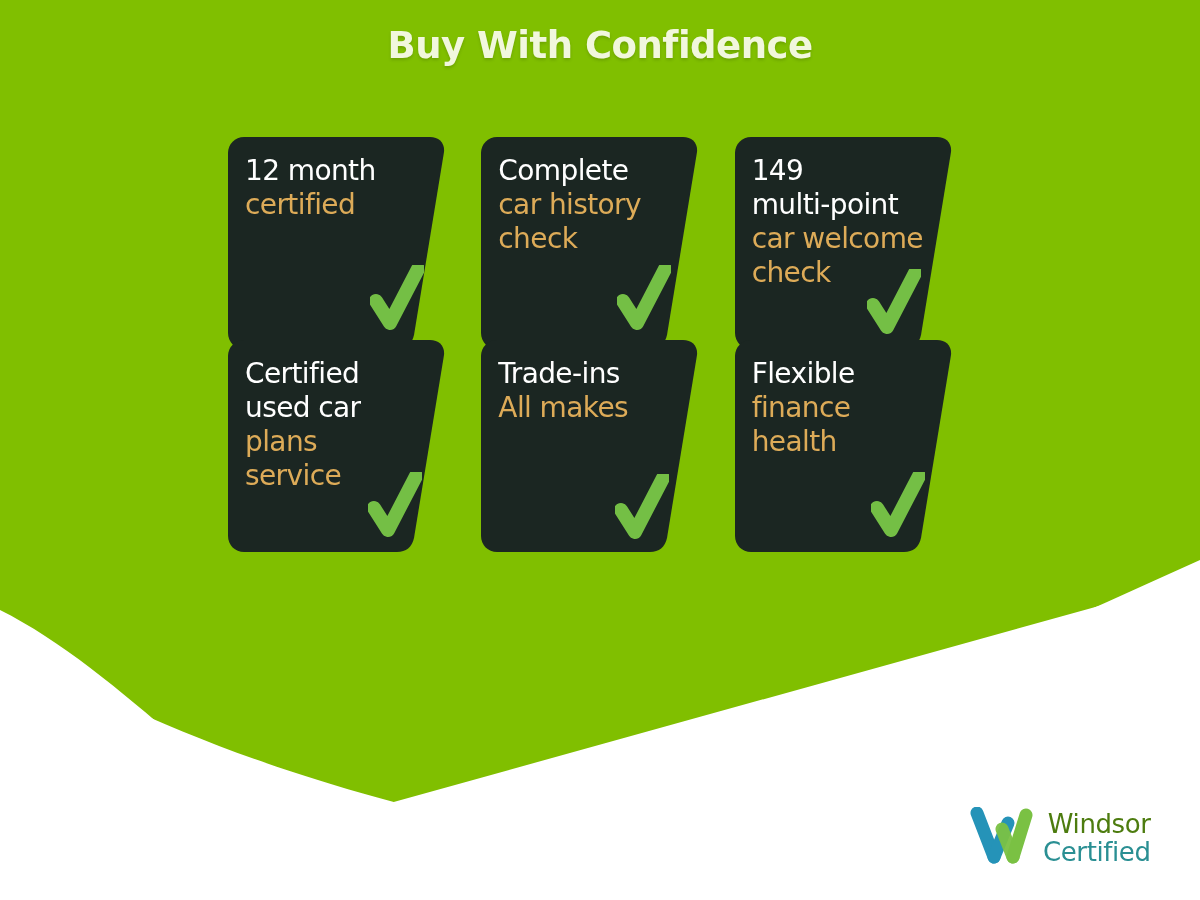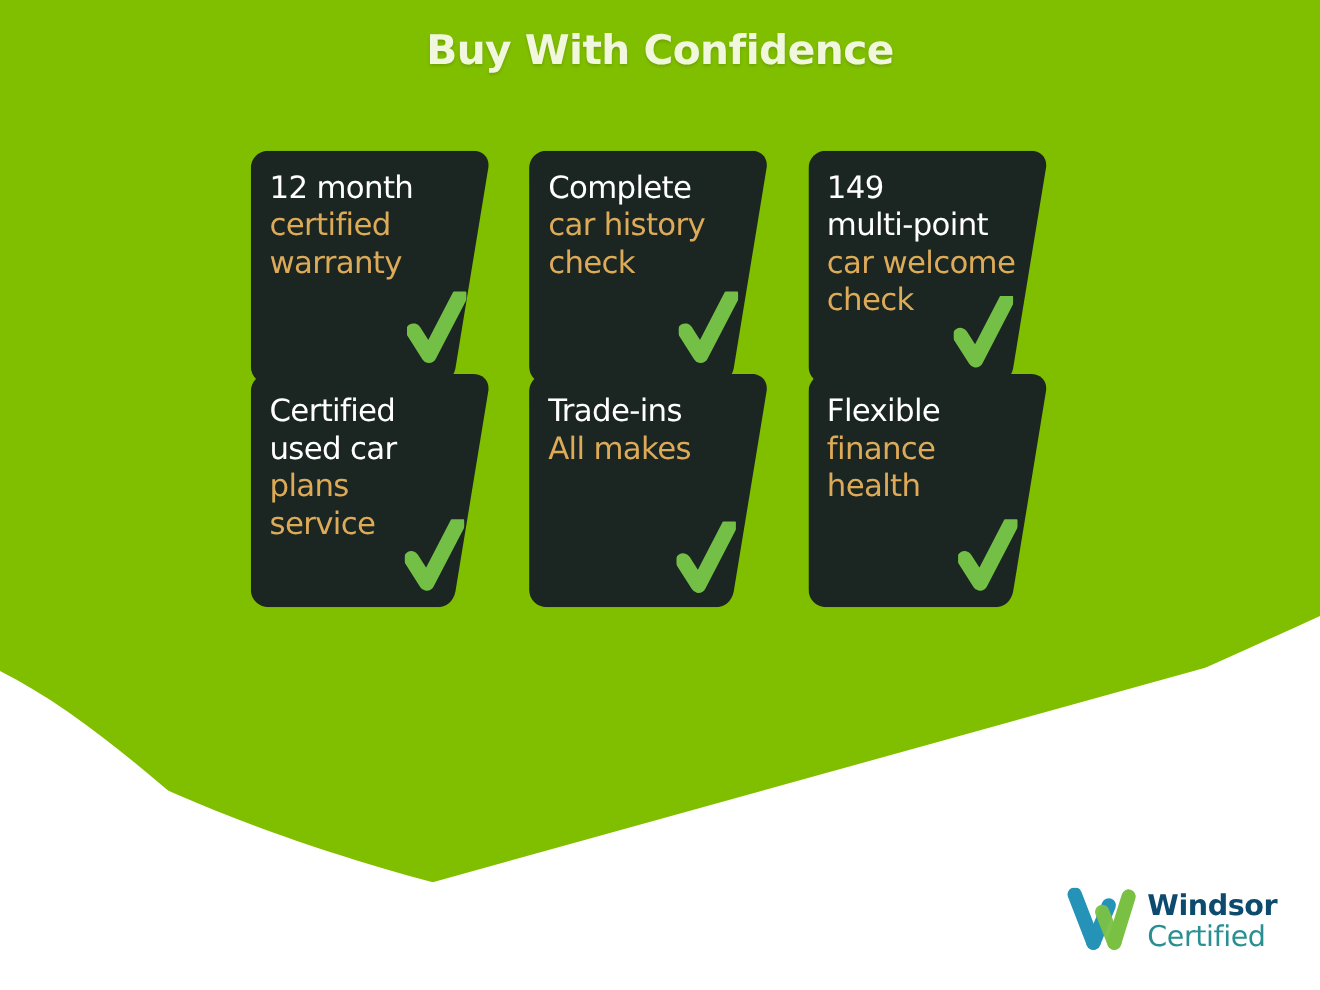--- a/index.html
+++ b/index.html
@@ -119,22 +119,23 @@
   }
   #logo-words {
     display: flex;
     flex-direction: column;
     line-height: 1.0;
     font-family: "DejaVu Sans", "Liberation Sans", sans-serif;
     letter-spacing: -0.4px;
   }
   #logo-word-1 {
     font-size: 26px;
-    color: #0c4a6e;
-    font-weight: bold;
+    color: #4d7c0f;
+    font-weight: normal;
+    text-align: right;
   }
   #logo-word-2 {
     font-size: 26px;
     color: #2a8f93;
     font-weight: normal;
     margin-top: 2px;
   }
 </style>
 </head>
 <body>
@@ -159,21 +160,20 @@
 
       <div class="card-slot">
         <div class="card">
           <svg class="card-bg" viewBox="0 0 218 212" preserveAspectRatio="none" aria-hidden="true">
             <path d="M16,0 L202,0 C211,0 217,6 216,15 L186,198 C184,207 178,212 169,212
                      L16,212 C7,212 0,205 0,196 L0,16 C0,7 7,0 16,0 Z" fill="#1b2622"></path>
           </svg>
           <div class="card-text">
             <span class="line-white">12 month</span>
             <span class="line-gold">certified</span>
-            <span class="line-gold">warranty</span>
           </div>
           <svg class="check-mark" style="left:142px; top:128px;" viewBox="0 0 54 66" aria-hidden="true">
             <path d="M6,36 L20,58 L48,4" fill="none" stroke="#74bf45" stroke-width="14" stroke-linecap="round" stroke-linejoin="round"></path>
           </svg>
         </div>
       </div>
 
       <div class="card-slot">
         <div class="card">
           <svg class="card-bg" viewBox="0 0 218 212" preserveAspectRatio="none" aria-hidden="true">

